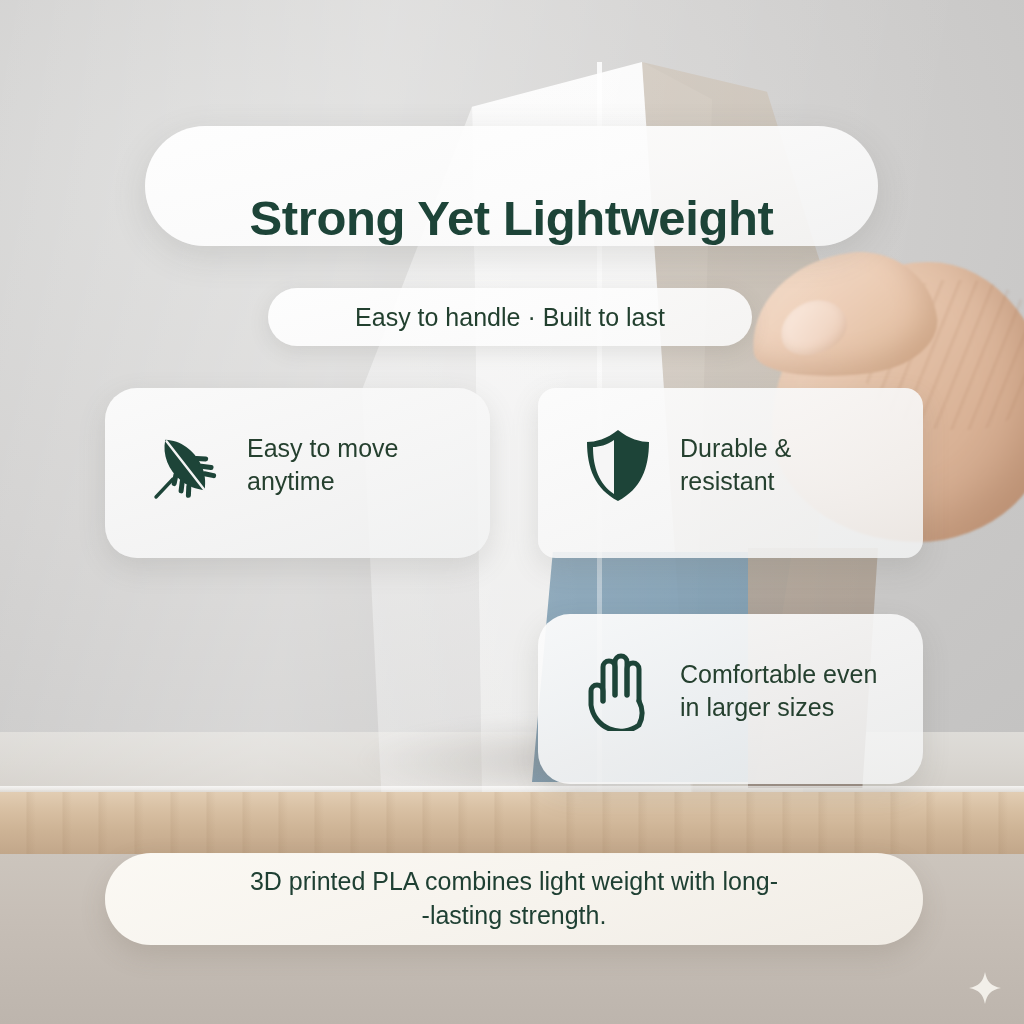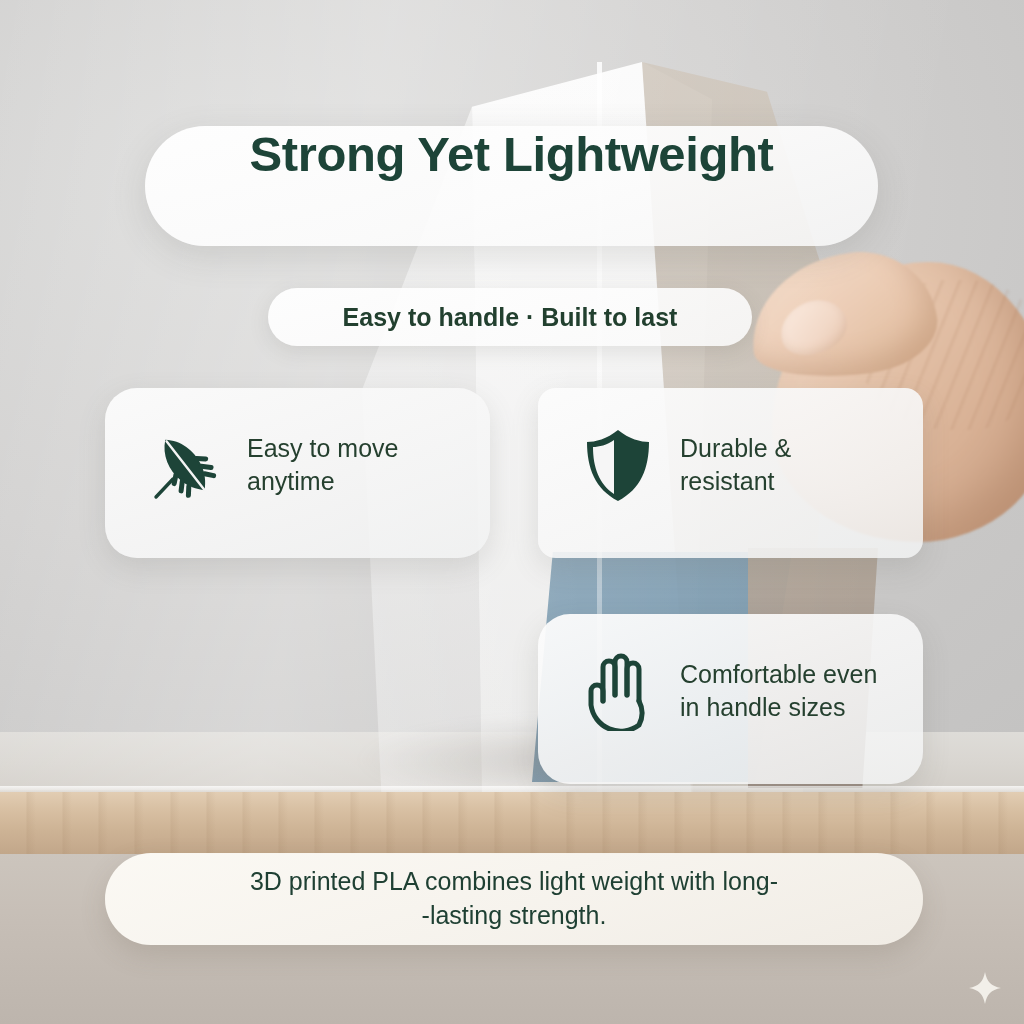--- a/index.html
+++ b/index.html
@@ -167,21 +167,21 @@
   .title-pill {
     position: absolute;
     left: 145px;
     top: 126px;
     width: 733px;
     height: 120px;
     border-radius: 60px;
     background: linear-gradient(165deg, rgba(255,255,255,0.96) 0%, rgba(252,252,252,0.92) 55%, rgba(247,247,247,0.88) 100%);
     box-shadow: 0 10px 34px rgba(96,92,88,0.16);
     display: flex;
-    align-items: flex-start;
+    align-items: flex-end;
     justify-content: center;
   }
   .title-text {
     font-size: 49px;
     font-weight: 700;
     color: #1d4438;
     letter-spacing: -0.4px;
     white-space: nowrap;
   }
 
@@ -193,21 +193,21 @@
     height: 58px;
     border-radius: 29px;
     background: linear-gradient(165deg, rgba(255,255,255,0.94) 0%, rgba(250,250,250,0.88) 100%);
     box-shadow: 0 6px 20px rgba(96,92,88,0.13);
     display: flex;
     align-items: center;
     justify-content: center;
   }
   .subtitle-text {
     font-size: 25px;
-    font-weight: 700;
+    font-weight: 400;
     color: #22402f;
     white-space: nowrap;
   }
 
   .cards {
     position: absolute;
     left: 105px;
     top: 388px;
     width: 818px;
     height: 396px;
@@ -354,21 +354,21 @@
         <svg width="74" height="80" viewBox="0 0 74 80" aria-hidden="true">
           <g fill="none" stroke="#1d4438" stroke-width="5" stroke-linecap="round" stroke-linejoin="round">
             <path d="M22 50 L22 16 A6 6 0 0 1 34 16 L34 44"></path>
             <path d="M34 44 L34 11 A6 6 0 0 1 46 11 L46 44"></path>
             <path d="M46 44 L46 18 A6 6 0 0 1 58 18 L58 50"></path>
             <path d="M22 50 L22 40 A6 6 0 0 0 10 40 L10 54 A30 30 0 0 0 58 74 A26 26 0 0 0 58 50"></path>
           </g>
         </svg>
       </span>
       <span class="card-label">Comfortable even
-in handle sizes</span>
+in larger sizes</span>
     </div>
 
   </div>
 
   <div class="banner">
     <span class="banner-text">3D printed PLA combines light weight with long-
 -lasting strength.</span>
   </div>
 
   <span class="sparkle">

